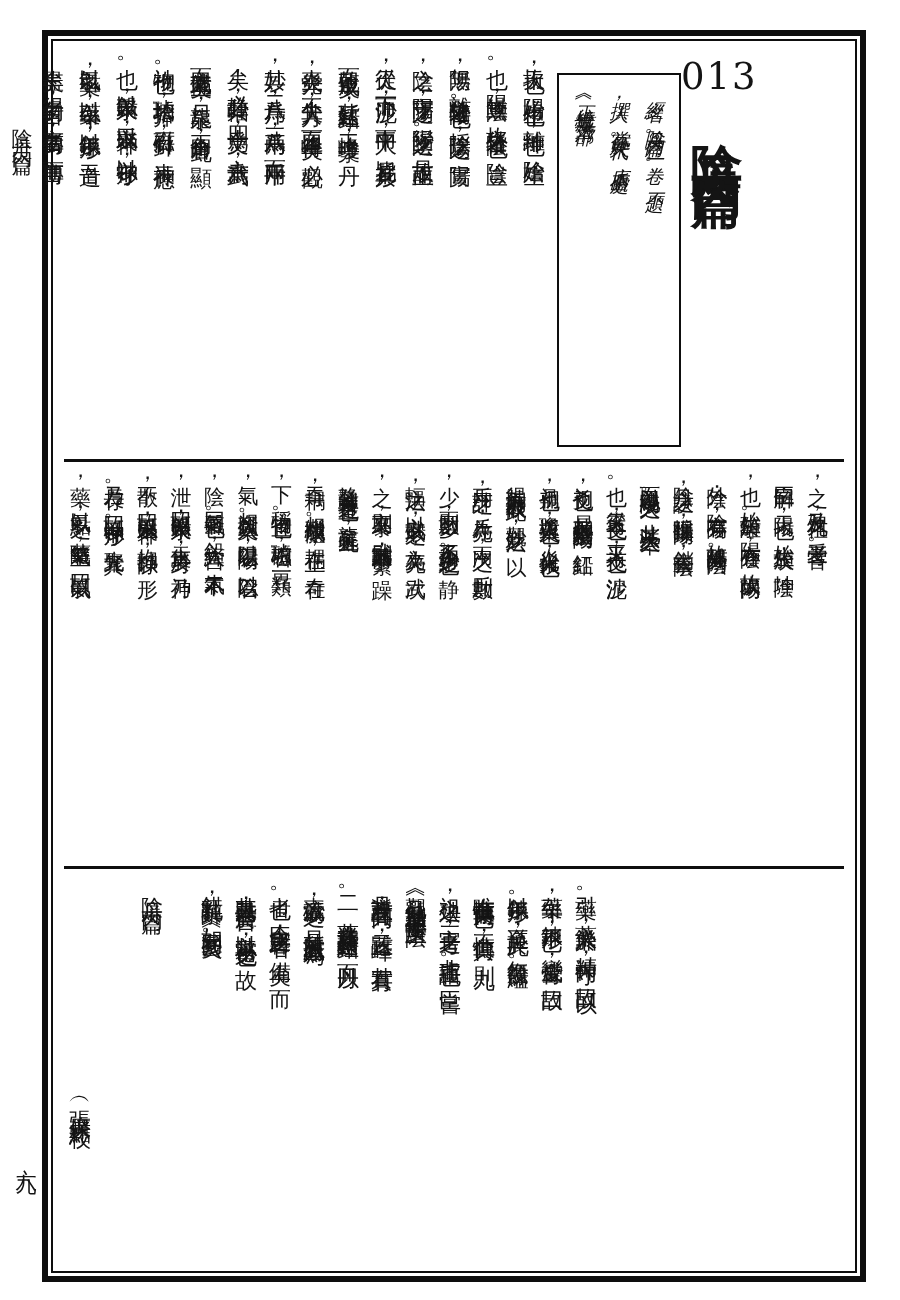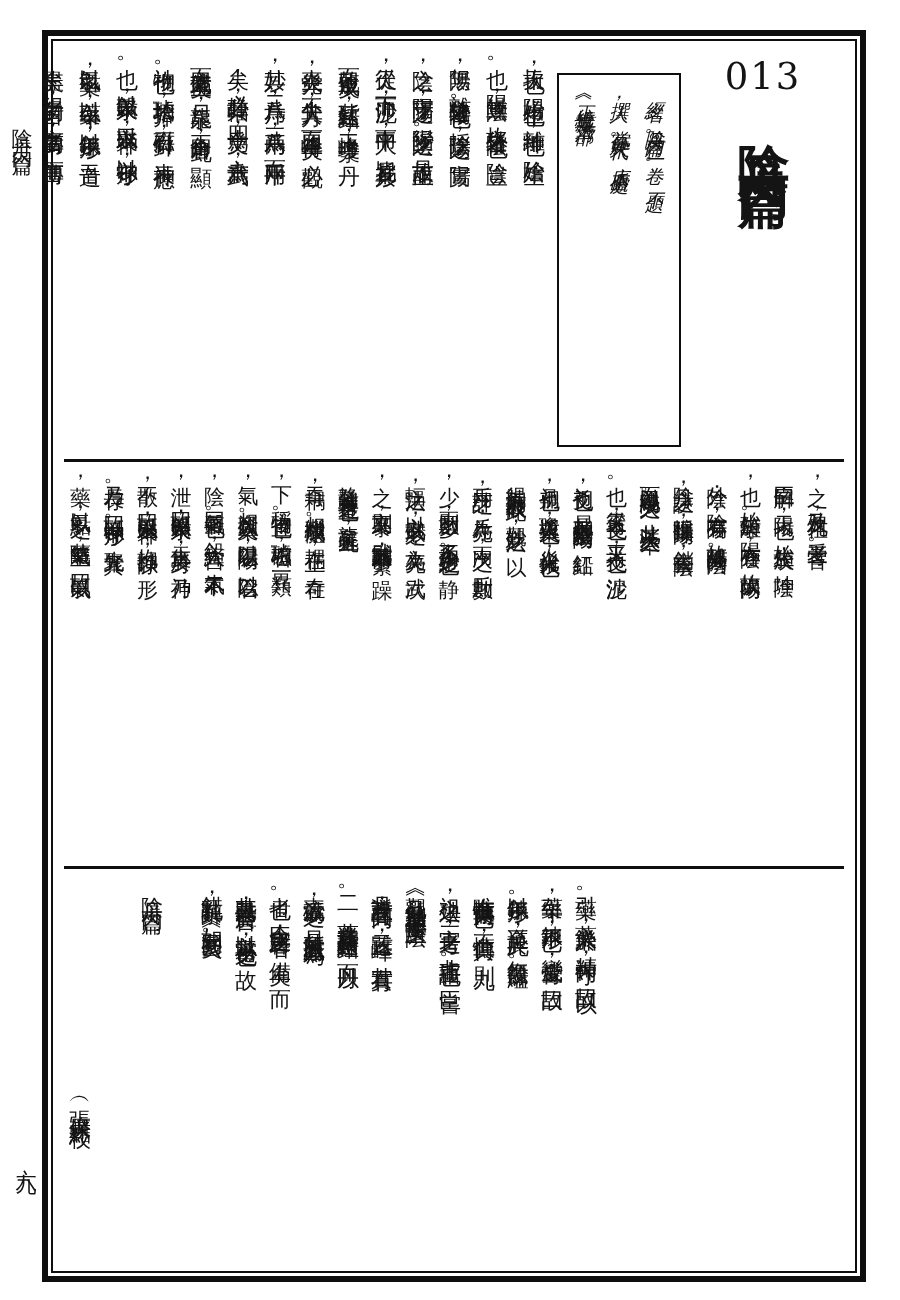--- a/index.html
+++ b/index.html
@@ -18,21 +18,21 @@
   .frame-inner{
     position:absolute;inset:3px;border:2px solid #0e0e0e;
     padding:6px 10px 8px 10px;box-sizing:border-box;
     display:flex;flex-direction:column;
   }
 
   .hrule{height:3px;background:#0e0e0e;margin:0 1px;flex:none;}
 
   
   .section1{height:412px;flex:none;display:flex;flex-direction:row-reverse;align-items:flex-start;}
-  .header-block{width:164px;flex:none;display:flex;flex-direction:column;align-items:center;}
+  .header-block{width:164px;flex:none;display:flex;flex-direction:column;align-items:flex-start;}
   .doc-number{font-family:"DejaVu Serif","Liberation Serif",serif;font-size:37px;letter-spacing:2px;margin-top:8px;}
   .big-title{writing-mode:vertical-rl;font-size:52px;font-weight:700;letter-spacing:12px;margin-top:4px;}
   .bib-box{
     flex:none;width:124px;height:374px;margin-top:26px;margin-left:4px;
     border:2px solid #0e0e0e;box-sizing:border-box;padding:12px 8px;
   }
   .bib-cols{writing-mode:vertical-rl;height:100%;font-size:19px;line-height:35px;letter-spacing:3px;font-style:italic;}
   .band1{flex:1;height:404px;writing-mode:vertical-rl;font-size:22px;line-height:37px;letter-spacing:2px;padding-top:4px;box-sizing:border-box;}
 
   

